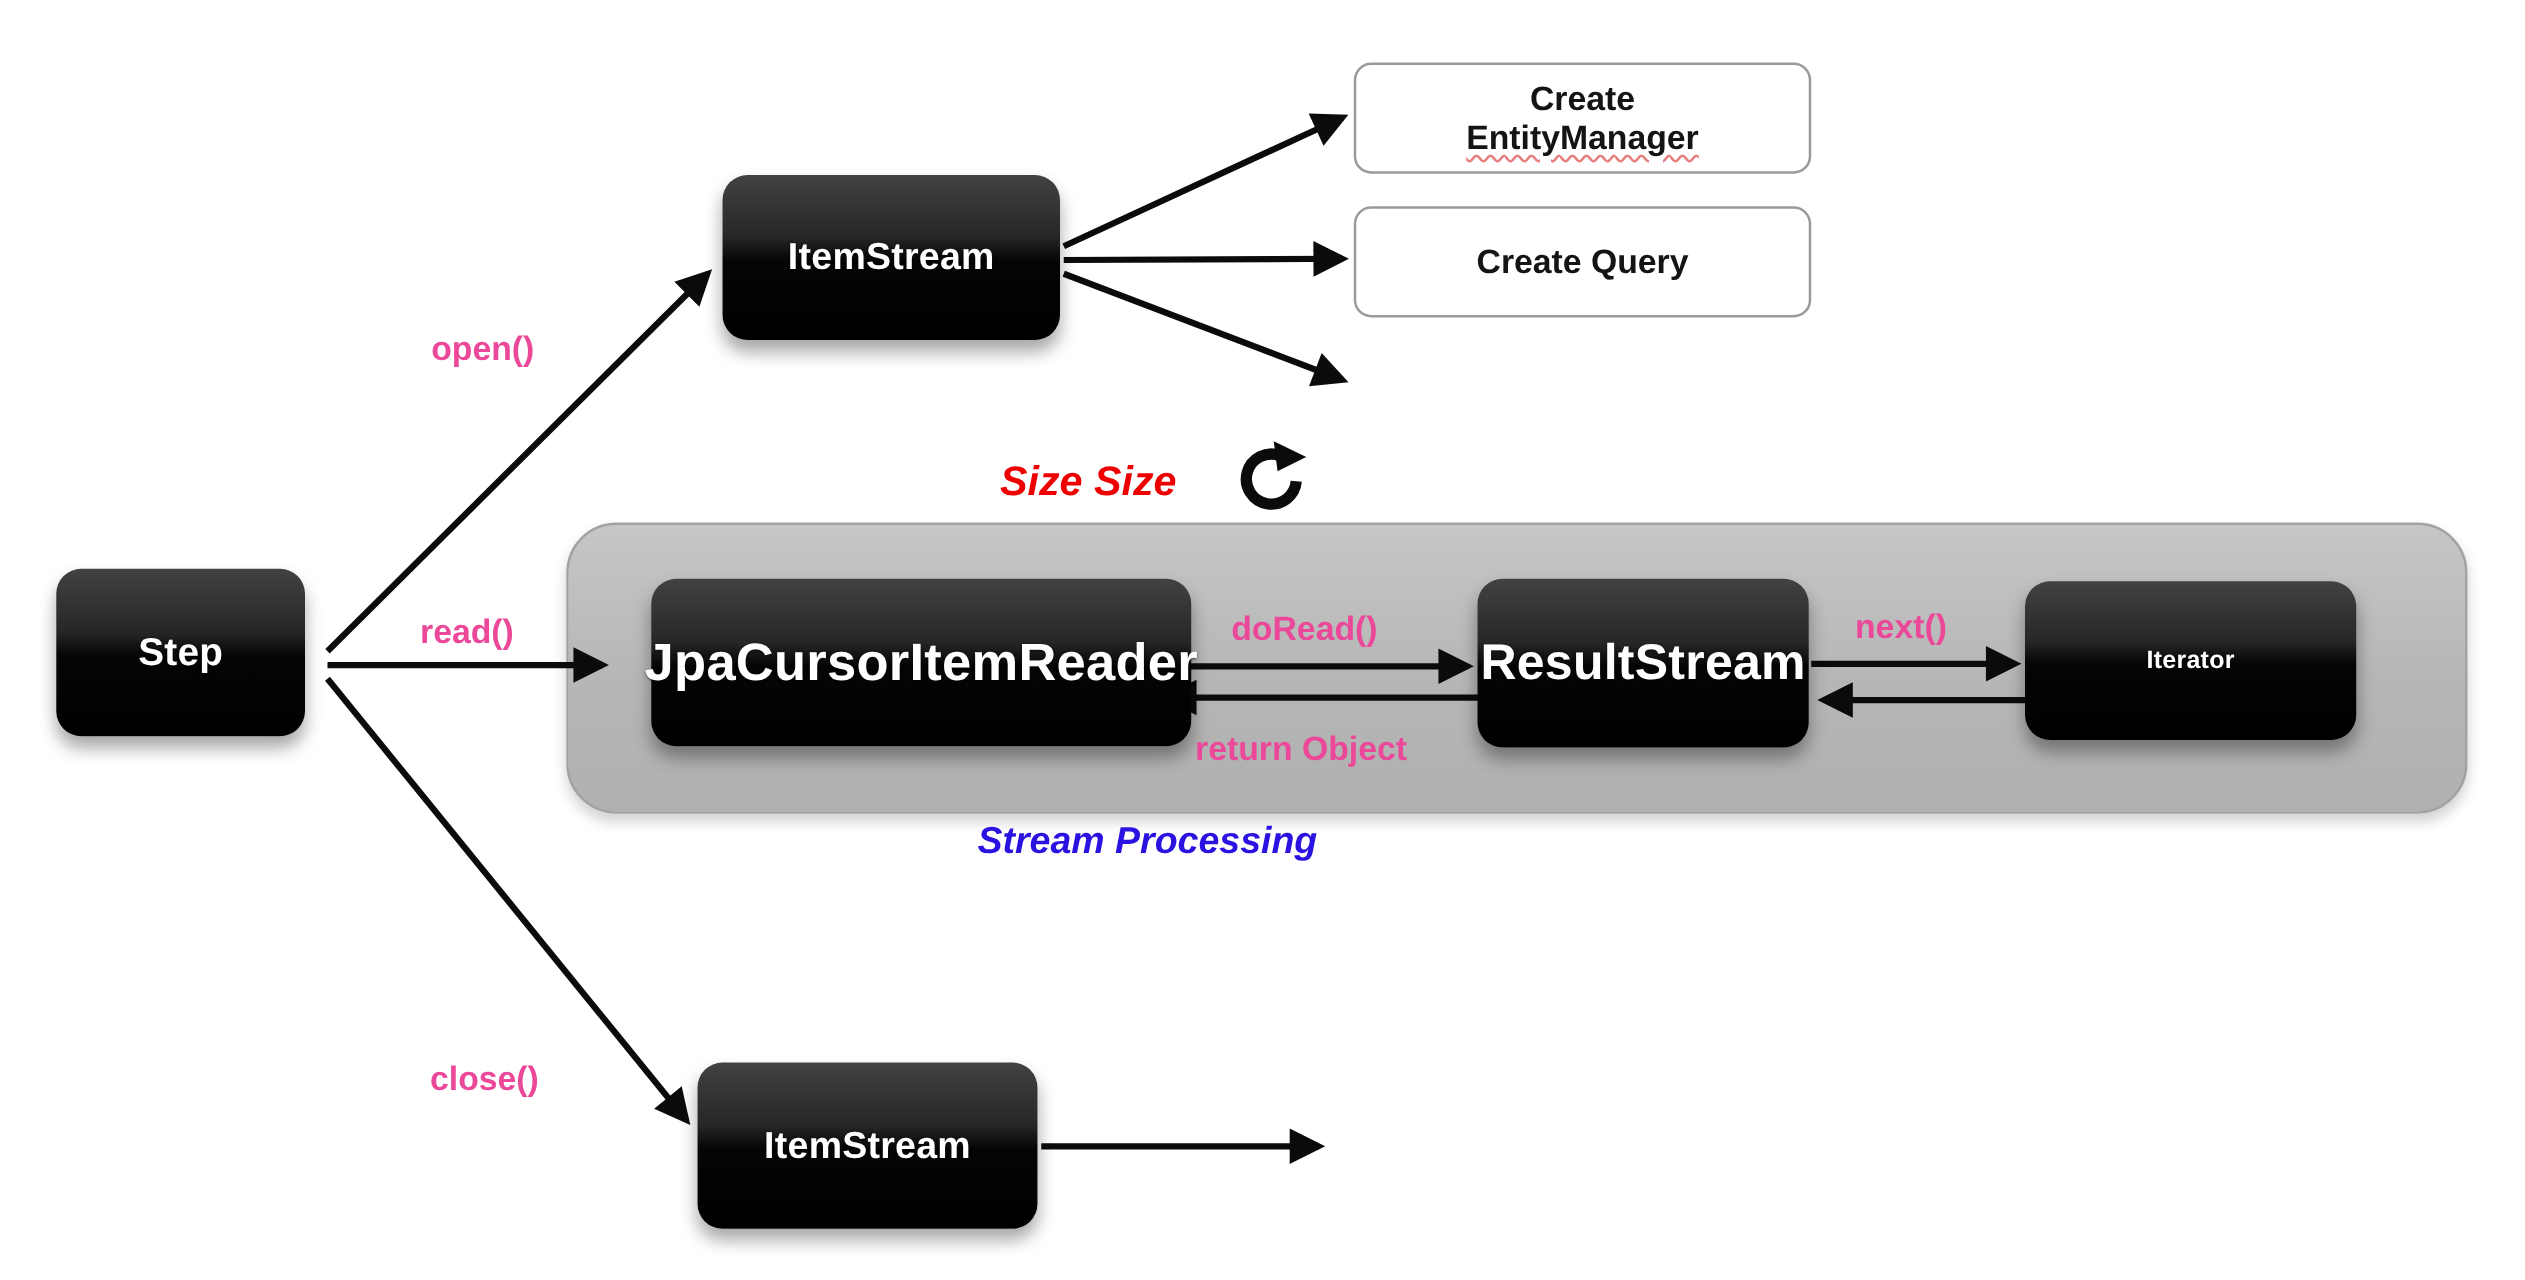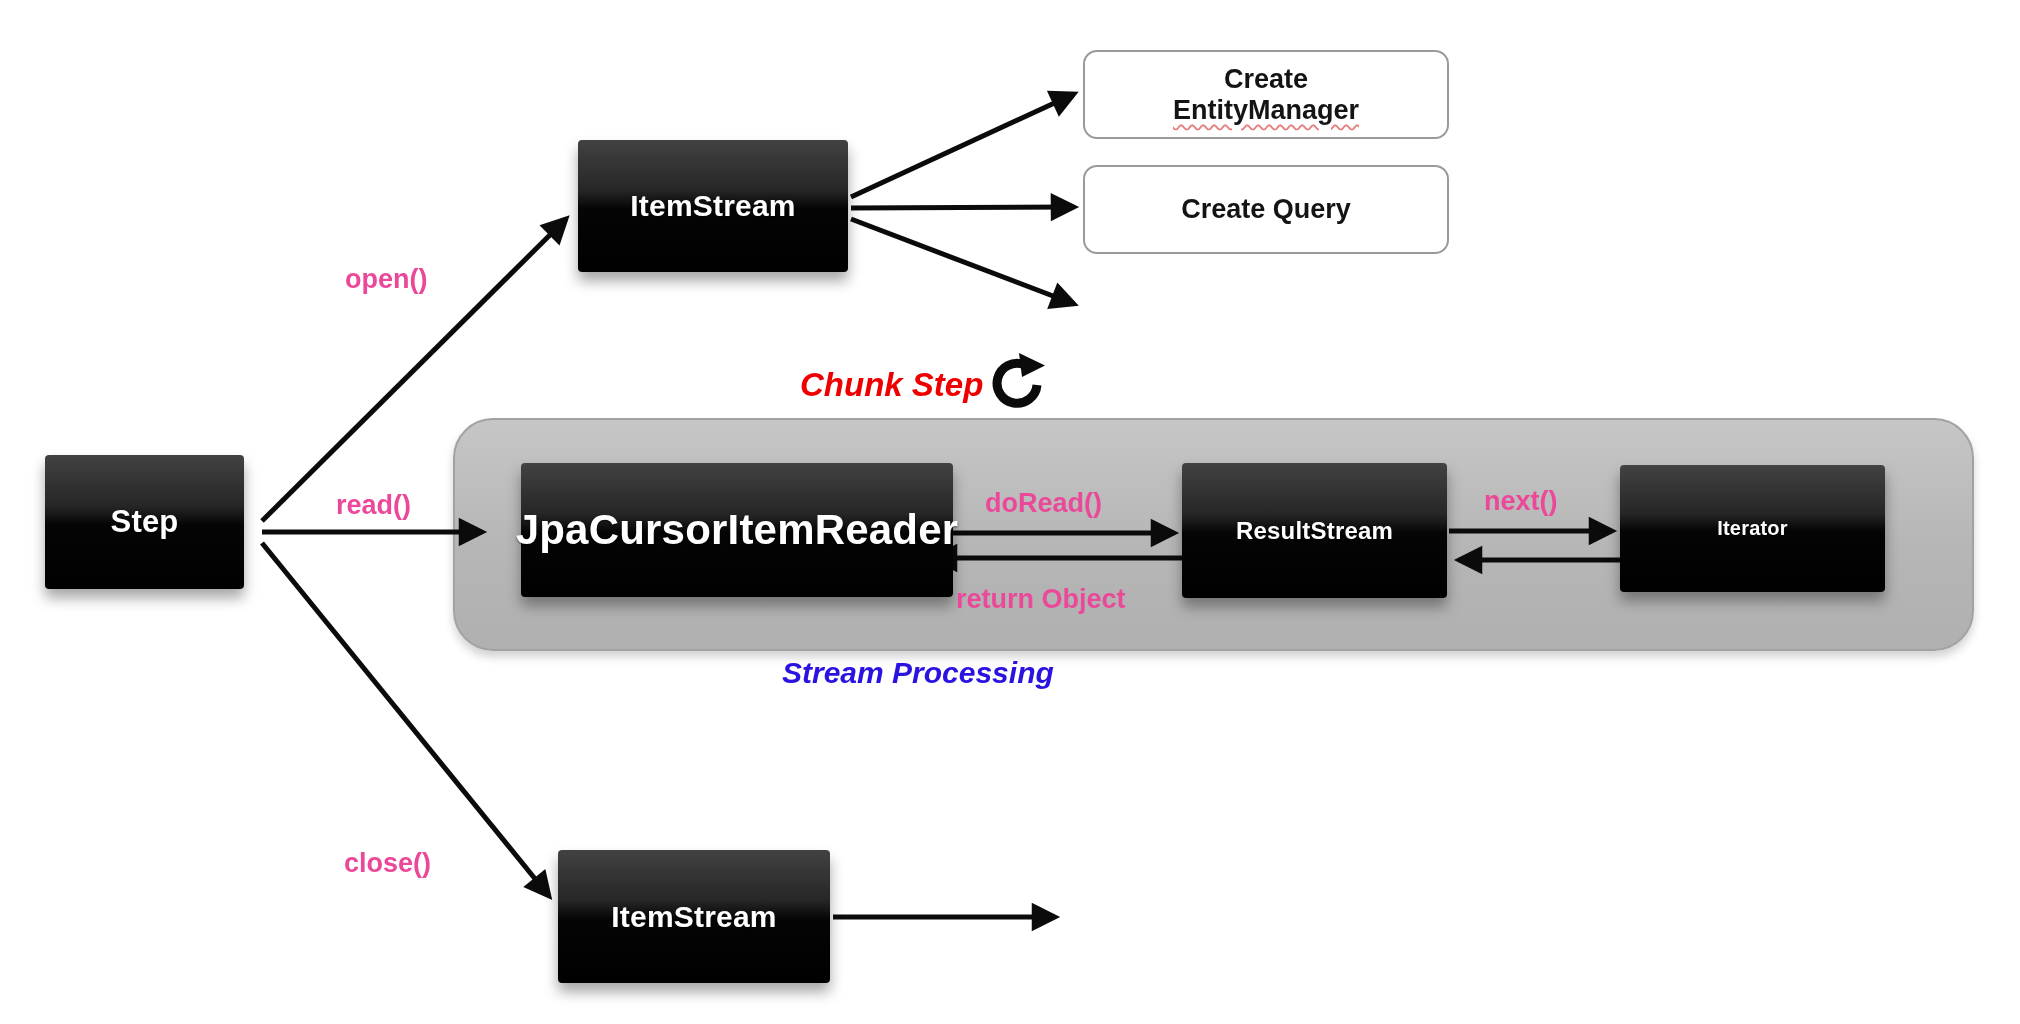--- a/index.html
+++ b/index.html
@@ -12,21 +12,21 @@
     overflow: hidden;
   }
   
   .node {
     position: absolute;
     display: flex;
     align-items: center;
     justify-content: center;
     color: #ffffff;
     font-weight: bold;
-    border-radius: 4px;
+    border-radius: 20px;
     background: linear-gradient(180deg, #424242 0%, #262626 38%, #050505 52%, #000000 100%);
     box-shadow: 0 9px 14px rgba(0,0,0,0.35);
     z-index: 3;
     letter-spacing: 0.2px;
     text-shadow: 0 1px 2px rgba(0,0,0,0.6);
   }
   
   .action {
     position: absolute;
     display: flex;
@@ -107,21 +107,21 @@
       <line x1="833" y1="917" x2="1055" y2="917" marker-end="url(#ah)"></line>
     </g>
   </svg>
 
   <div class="node" style="left:45px;  top:455px; width:199px; height:134px; font-size:31px;">Step</div>
 
   <div class="node" style="left:578px; top:140px; width:270px; height:132px; font-size:30px;">ItemStream</div>
 
   <div class="node" style="left:493px; top:463px; width:432px; height:134px; font-size:42px;margin-left:28px;">JpaCursorItemReader</div>
 
-  <div class="node" style="left:1182px; top:463px; width:265px; height:135px; font-size:24px;">ResultStream</div>
+  <div class="node" style="left:1182px; top:463px; width:265px; height:135px; font-size:40px;">ResultStream</div>
 
   <div class="node" style="left:1620px; top:465px; width:265px; height:127px; font-size:20px;">Iterator</div>
 
   <div class="node" style="left:558px; top:850px; width:272px; height:133px; font-size:30px;">ItemStream</div>
 
   <div class="action" style="left:1083px; top:50px; width:362px; height:85px;">
     <span>Create </span>
     <span class="squiggle">EntityManager</span>
   </div>
 
@@ -129,21 +129,21 @@
 
 
 
   <div class="edge-label" style="left:345px; top:264px;">open()</div>
   <div class="edge-label" style="left:336px; top:490px;">read()</div>
   <div class="edge-label" style="left:344px; top:848px;">close()</div>
   <div class="edge-label" style="left:985px; top:488px;">doRead()</div>
   <div class="edge-label" style="left:956px; top:584px;">return Object</div>
   <div class="edge-label" style="left:1484px; top:486px;">next()</div>
 
-  <div class="annotation" id="chunk-size-label">Chunk Step</div>
+  <div class="annotation" id="chunk-size-label">Size Size</div>
 
   <div id="refresh-icon-box">
     <svg width="62" height="62" viewBox="0 0 62 62">
       <path d="M 36 12.5 A 20 20 0 1 0 49 33" fill="none" stroke="#0b0b0b" stroke-width="9" stroke-linecap="butt"></path>
       <polygon points="31,1 57,13.5 34,25" fill="#0b0b0b"></polygon>
     </svg>
   </div>
 
   <div class="annotation" id="stream-processing-label">Stream Processing</div>
 

